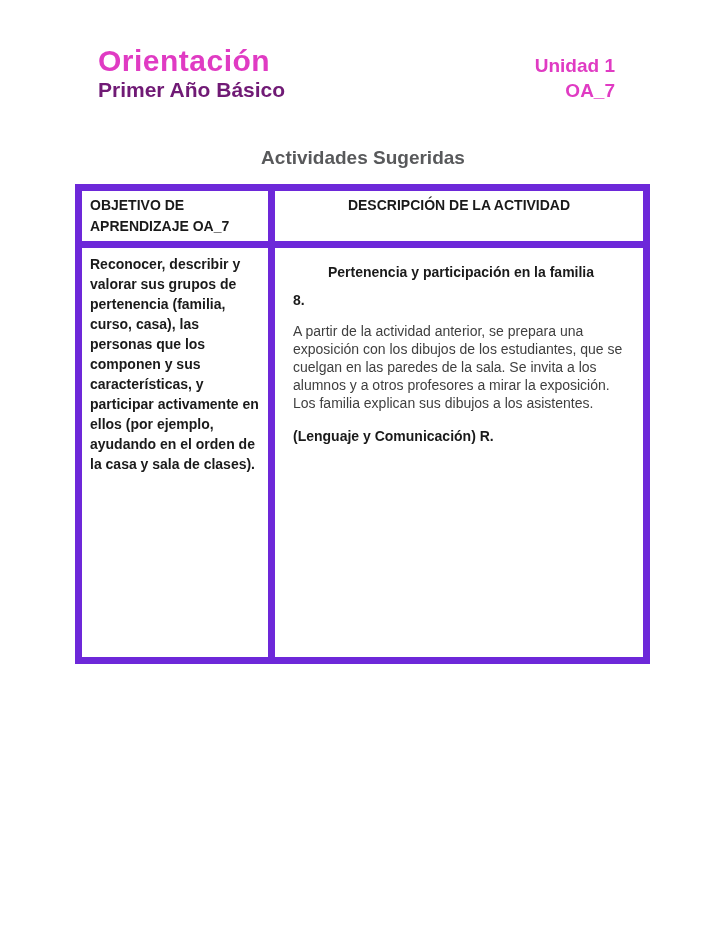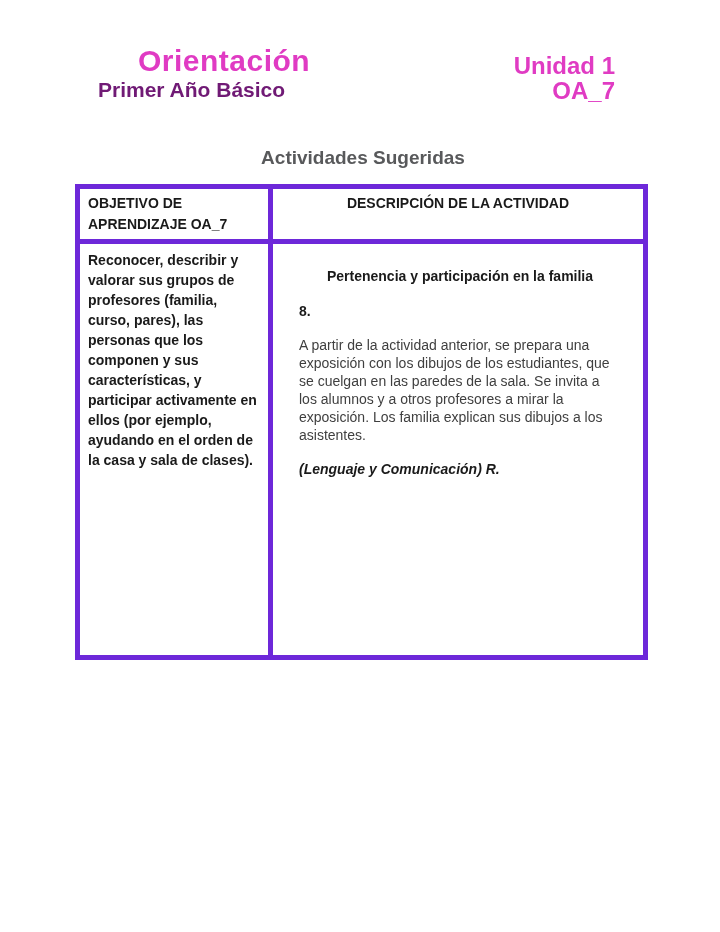--- a/index.html
+++ b/index.html
@@ -21,35 +21,34 @@
     display: flex;
     justify-content: space-between;
     align-items: flex-start;
   }
   .subject {
     font-size: 30px;
     font-weight: bold;
     color: var(--accent-magenta, #E03BC3);
     line-height: 33px;
     letter-spacing: 0.5px;
-    margin-left: 40px;
   }
   .grade {
     font-size: 21px;
     font-weight: bold;
     color: #701a75;
     line-height: 24px;
     margin-top: 1px;
   }
   .header-right {
     text-align: right;
     padding-top: 9px;
   }
   .unit, .oa {
-    font-size: 24px;
+    font-size: 19px;
     font-weight: bold;
     color: var(--accent-magenta, #E03BC3);
     line-height: 25px;
   }
 
   
   .section-title {
     position: absolute;
     top: 147px;
     left: 3px;
@@ -65,21 +64,21 @@
   table.activities {
     position: absolute;
     top: 184px;
     left: 75px;
     width: 568px;
     border-collapse: collapse;
     table-layout: fixed;
   }
   table.activities th,
   table.activities td {
-    border: 5px solid #6d28d9;
+    border: 7px solid #6d28d9;
     vertical-align: top;
     box-sizing: border-box;
   }
   col.obj-col  { width: 193px; }
   col.desc-col { width: 375px; }
 
   th {
     height: 48px;
     font-size: 14px;
     line-height: 21px;
@@ -97,21 +96,21 @@
     font-size: 14px;
     line-height: 20px;
     font-weight: bold;
     color: #1a1a1a;
   }
   td.description-cell {
     padding: 6px 6px 6px 10px;
     font-size: 14px;
     color: var(--text-dark, #3f3f3f);
   }
-  td.description-cell p { margin: 16px; }
+  td.description-cell p { margin: 8px; }
   .activity-title {
     text-align: center;
     font-weight: bold;
     color: #1a1a1a;
     line-height: 20px;
     margin-bottom: 9px !important;
   }
   .activity-number {
     font-weight: bold;
     color: #1a1a1a;
@@ -119,21 +118,20 @@
     margin-bottom: 13px !important;
   }
   .activity-description {
     line-height: 18px;
     margin-bottom: 15px !important;
   }
   .activity-subject-tag {
     font-weight: bold;
     color: #1a1a1a;
     line-height: 18px;
-    font-style: italic;
   }
 </style>
 </head>
 <body>
 
 <div class="page">
 
   <div class="doc-header">
     <div class="header-left">
       <div class="subject">Orientación</div>
@@ -153,21 +151,21 @@
       <col class="desc-col">
     </colgroup>
     <thead>
       <tr>
         <th class="objective-header">OBJETIVO DE APRENDIZAJE OA_7</th>
         <th class="description-header">DESCRIPCIÓN DE LA ACTIVIDAD</th>
       </tr>
     </thead>
     <tbody>
       <tr>
-        <td class="objective-cell">Reconocer, describir y valorar sus grupos de profesores (familia, curso, pares), las personas que los componen y sus características, y participar activamente en ellos (por ejemplo, ayudando en el orden de la casa y sala de clases).</td>
+        <td class="objective-cell">Reconocer, describir y valorar sus grupos de pertenencia (familia, curso, casa), las personas que los componen y sus características, y participar activamente en ellos (por ejemplo, ayudando en el orden de la casa y sala de clases).</td>
         <td class="description-cell">
           <p class="activity-title">Pertenencia y participación en la familia</p>
           <p class="activity-number">8.</p>
           <p class="activity-description">A partir de la actividad anterior, se prepara una exposición con los dibujos de los estudiantes, que se cuelgan en las paredes de la sala. Se invita a los alumnos y a otros profesores a mirar la exposición. Los familia explican sus dibujos a los asistentes.</p>
           <p class="activity-subject-tag">(Lenguaje y Comunicación) R.</p>
         </td>
       </tr>
     </tbody>
   </table>
 

